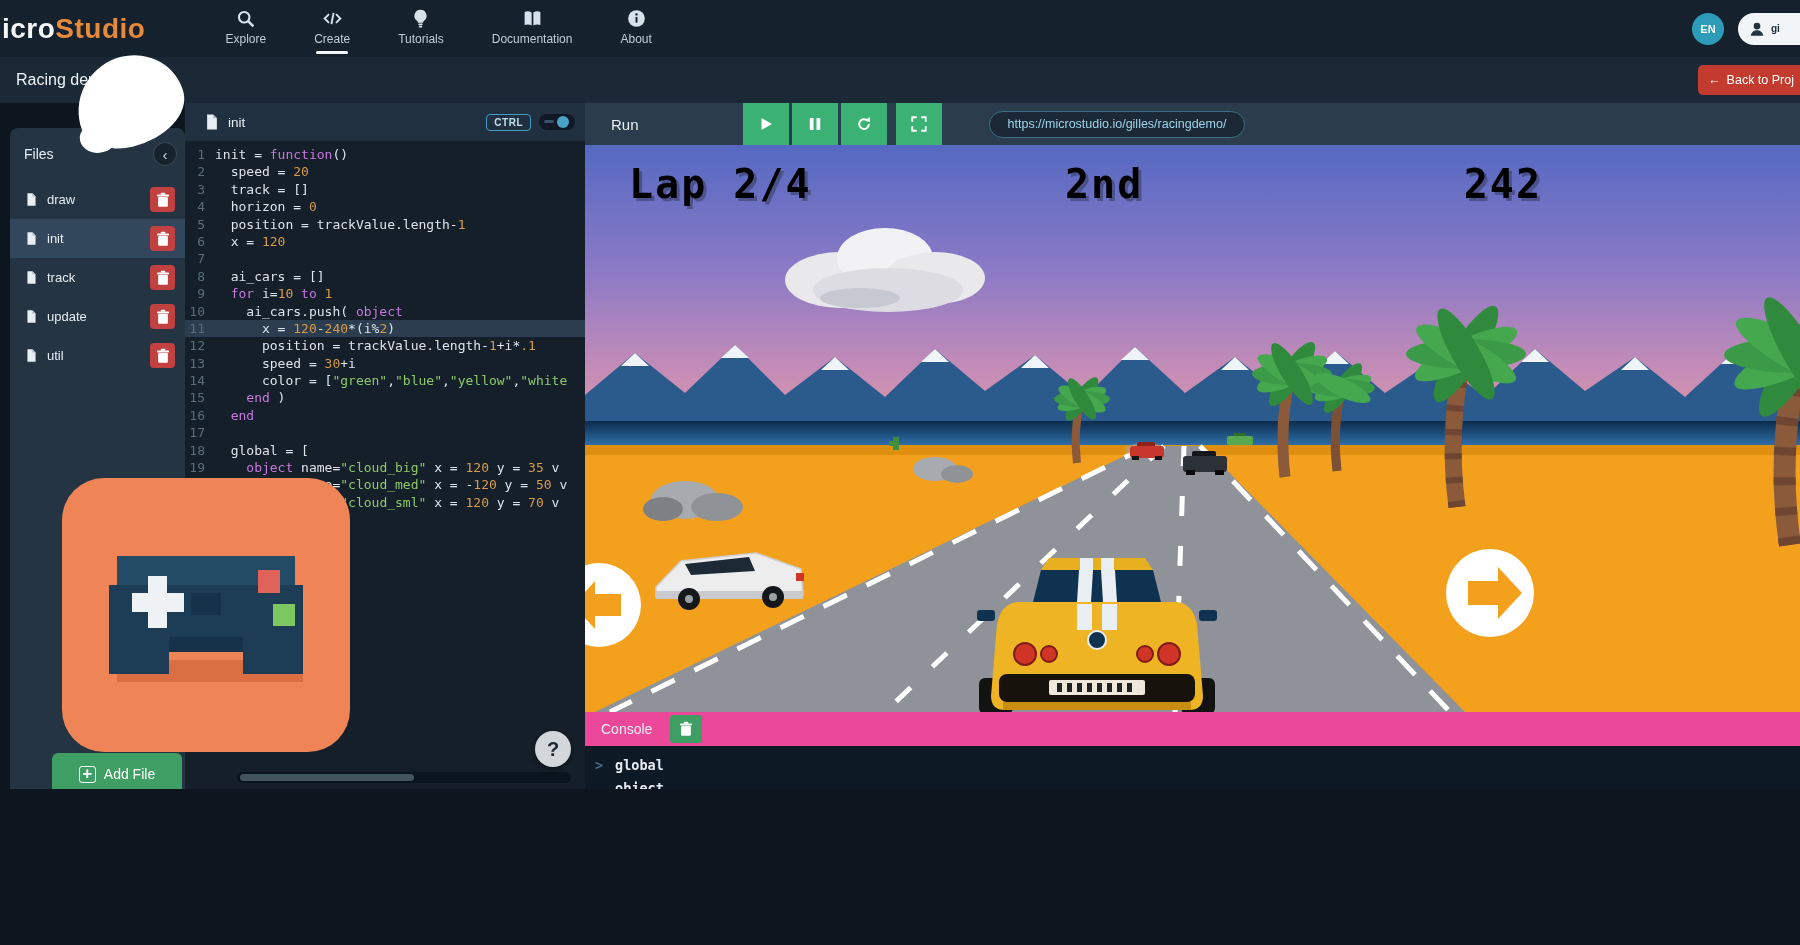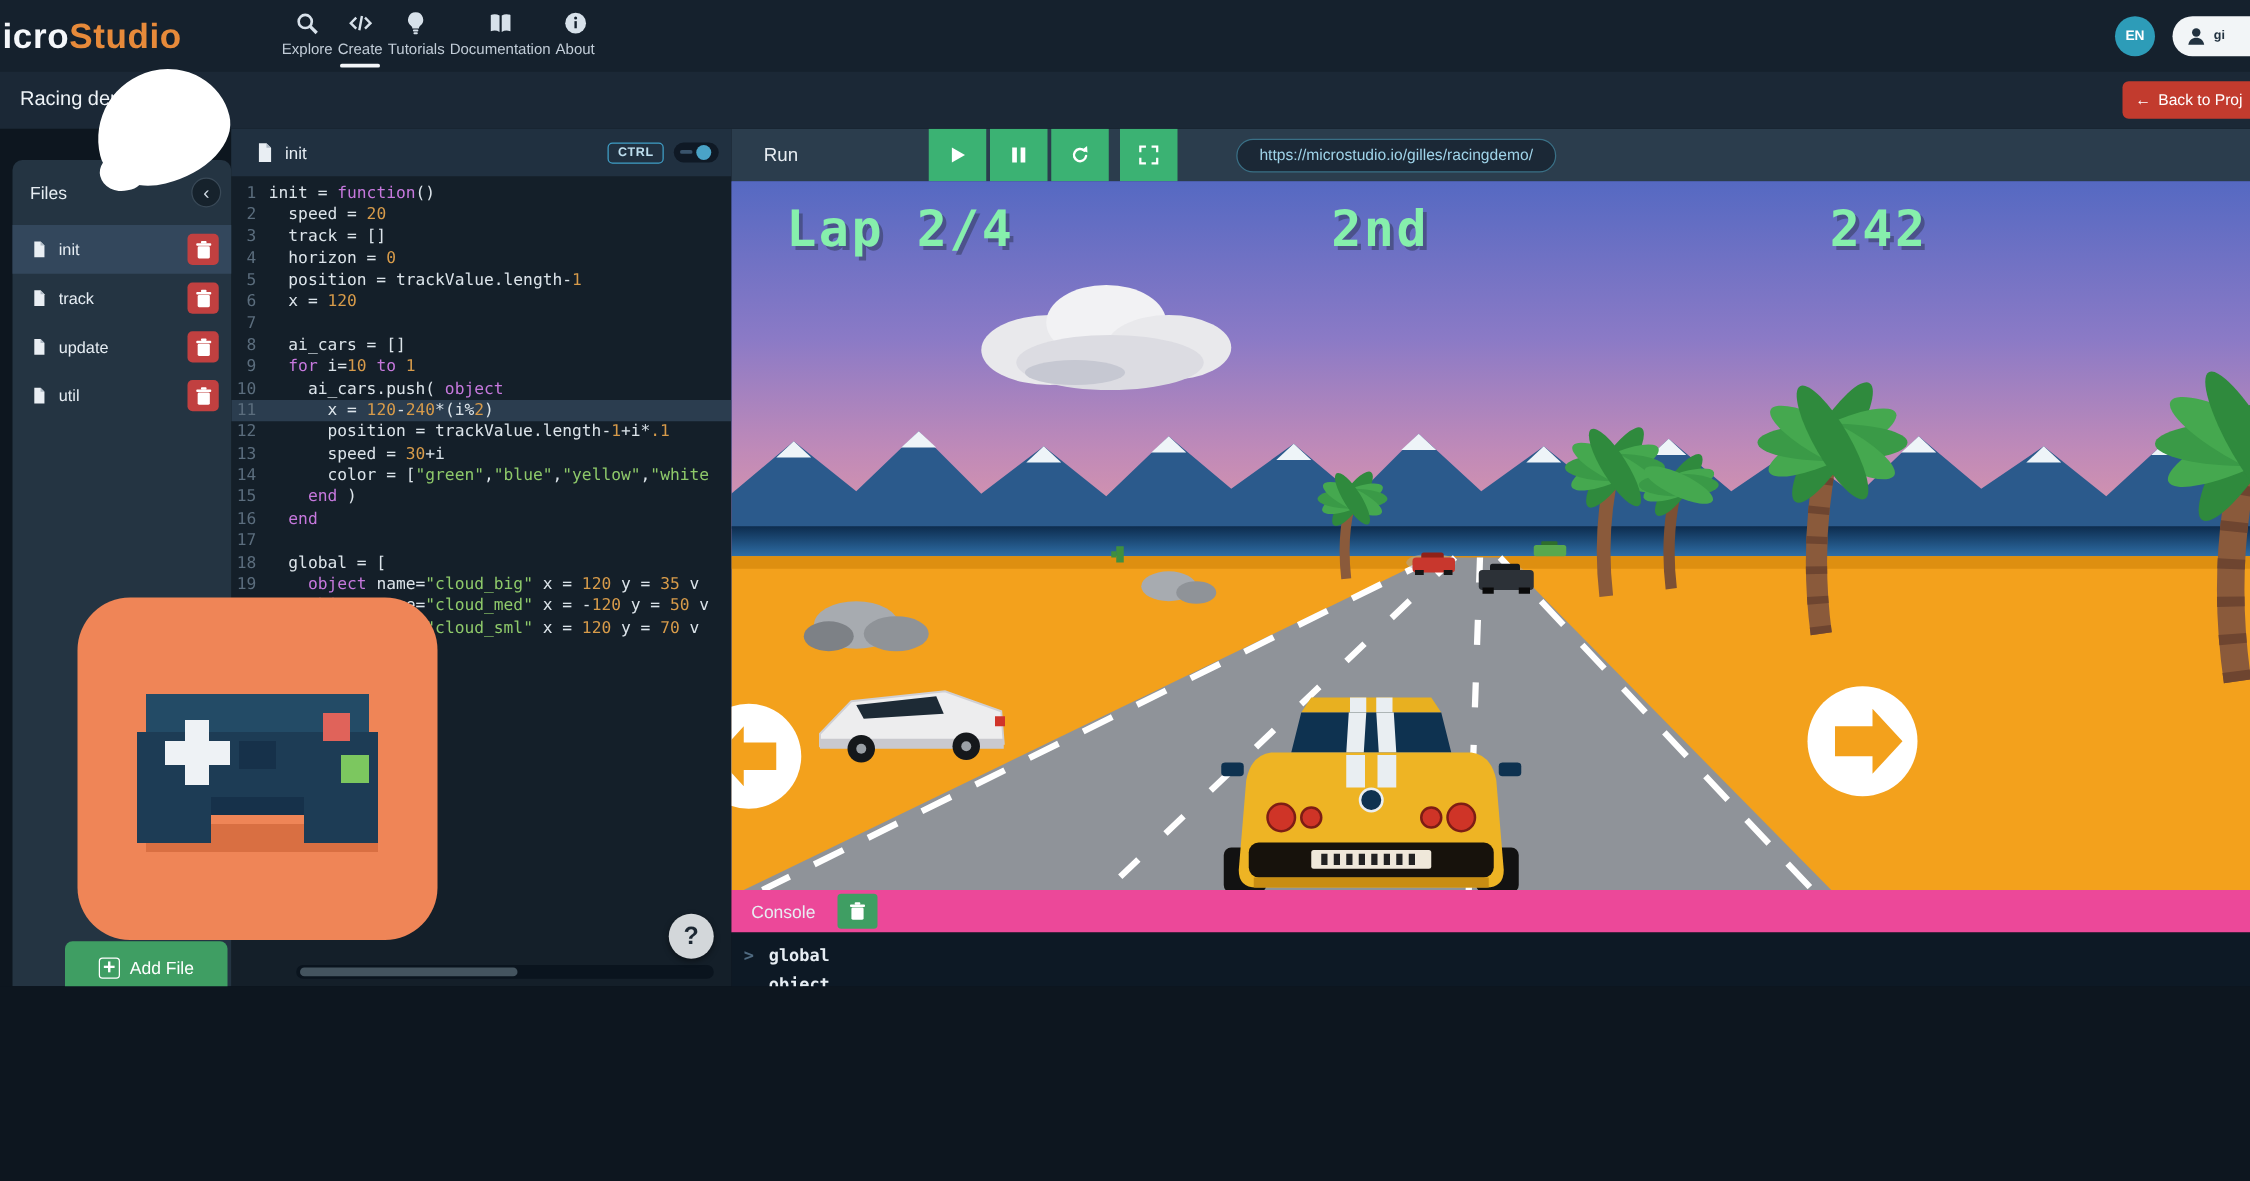--- a/index.html
+++ b/index.html
@@ -5,21 +5,21 @@
   * { margin:0; padding:0; box-sizing:border-box; }
   html,body { width:1800px; height:945px; }
   body { font-family:"Liberation Sans", sans-serif; background:#0d161f; }
   .screen { position:relative; width:1800px; height:789px; overflow:hidden; background:#0d161f; }
 
   
   .topnav { position:absolute; left:0; top:0; right:0; height:57px; background:#15212d; display:flex; align-items:center; z-index:10; }
   .logo { margin-left:2px; font-size:28px; font-weight:bold; letter-spacing:.5px; white-space:nowrap; }
   .logo .l1 { color:#f4f7fa; }
   .logo .l2 { color:#e78a3a; }
-  .nav-items { display:flex; margin-left:78px; }
+  .nav-items { display:flex; gap:44px; margin-left:78px; }
   .nav-item { display:flex; flex-direction:column; align-items:center; gap:3px; color:#d7e1ea; cursor:pointer; position:relative; padding:4px 2px 8px; }
   .nav-item .nav-ic { width:21px; height:21px; }
   .nav-item .nav-ic svg { width:21px; height:21px; display:block; }
   .nav-item .nav-label { font-size:12px; color:#c2cdd8; }
   .nav-item.active::after { content:""; position:absolute; left:4px; right:4px; bottom:0; height:3px; background:#f4f7fa; border-radius:2px; }
   .topnav-right { margin-left:auto; display:flex; align-items:center; gap:14px; }
   .lang-badge { width:32px; height:32px; border-radius:50%; background:#2d9cb8; color:#fff; font-size:11px; font-weight:bold; display:flex; align-items:center; justify-content:center; }
   .user-chip { height:32px; background:#f2f5f7; border-radius:16px 0 0 16px; display:flex; align-items:center; gap:5px; padding:0 4px 0 10px; margin-right:-12px; min-width:74px; }
   .user-chip svg { width:18px; height:18px; }
   .user-chip .user-label { font-size:10px; color:#223240; font-weight:bold; }
@@ -74,21 +74,21 @@
   .run-label { color:#e8eef3; font-size:15px; margin-left:26px; }
   .run-buttons { display:flex; margin-left:104px; height:42px; }
   .run-btn { width:46px; height:42px; border:none; background:#3bb273; cursor:pointer; margin-right:3px; display:flex; align-items:center; justify-content:center; }
   .run-btn.spaced { margin-left:6px; }
   .run-btn svg { width:20px; height:20px; display:block; }
   .url-pill { margin-left:44px; height:27px; display:flex; align-items:center; background:#1b2836; border:1px solid #3a7086; border-radius:14px; color:#9fd3e8; font-size:12.5px; padding:0 18px; cursor:pointer; }
 
   
   .game-view { position:relative; height:567px; flex:none; overflow:hidden; background:#5569c2; cursor:pointer; }
   .game-view svg.scene { position:absolute; inset:0; width:100%; height:100%; }
-  .hud { position:absolute; font-family:"DejaVu Sans Mono", monospace; font-weight:bold; font-size:40px; color:#86efac; letter-spacing:2px; text-shadow:3px 3px 0 rgba(52,58,92,.55); }
+  .hud { position:absolute; font-family:"DejaVu Sans Mono", monospace; font-weight:bold; font-size:40px; color:#000000; letter-spacing:2px; text-shadow:3px 3px 0 rgba(52,58,92,.55); }
   .hud-lap { left:44px; top:16px; }
   .hud-pos { left:480px; top:16px; }
   .hud-score { right:258px; top:16px; }
 
   
   .console { flex:1; display:flex; flex-direction:column; }
   .console-header { height:34px; background:#ec4899; display:flex; align-items:center; flex:none; }
   .console-title { color:#e8eef3; font-size:14px; margin-left:16px; }
   .console-trash { width:32px; height:28px; background:#3f9e63; border:none; border-radius:3px; margin-left:18px; cursor:pointer; padding:5px 7px; }
   .console-trash svg { width:100%; height:100%; display:block; }
@@ -183,20 +183,34 @@
       <span>Back to Proj</span>
     </button>
   </div>
 
   <aside class="sidebar">
     <div class="files-header">
       <span class="files-title">Files</span>
       <button class="collapse-btn">‹</button>
     </div>
     <div class="file-list">
+        <div class="file-row">
+          <span class="f-ic">
+            <svg viewBox="0 0 24 24" style="width: 100%; height: 100%; display: block;">
+              <path d="M5.5 2h8l5 5v15h-13z" fill="#e9eef3"></path>
+              <path d="M13.5 2l5 5h-5z" fill="#aeb9c4"></path>
+            </svg>
+          </span>
+          <span class="f-name">draw</span>
+          <button class="file-trash"><span style="display: inline-block; width: 18px; height: 18px;"><svg viewBox="0 0 24 24" fill="#ffffff" style="width: 100%; height: 100%; display: block;">
+                <rect x="5.5" y="8" width="13" height="13" rx="1.5"></rect>
+                <rect x="4" y="4.8" width="16" height="2.6" rx="1"></rect>
+                <rect x="9" y="2.4" width="6" height="2.6" rx="1"></rect>
+              </svg></span></button>
+        </div>
         <div class="file-row selected">
           <span class="f-ic">
             <svg viewBox="0 0 24 24" style="width: 100%; height: 100%; display: block;">
               <path d="M5.5 2h8l5 5v15h-13z" fill="#e9eef3"></path>
               <path d="M13.5 2l5 5h-5z" fill="#aeb9c4"></path>
             </svg>
           </span>
           <span class="f-name">init</span>
           <button class="file-trash"><span style="display: inline-block; width: 18px; height: 18px;"><svg viewBox="0 0 24 24" fill="#ffffff" style="width: 100%; height: 100%; display: block;">
                 <rect x="5.5" y="8" width="13" height="13" rx="1.5"></rect>

